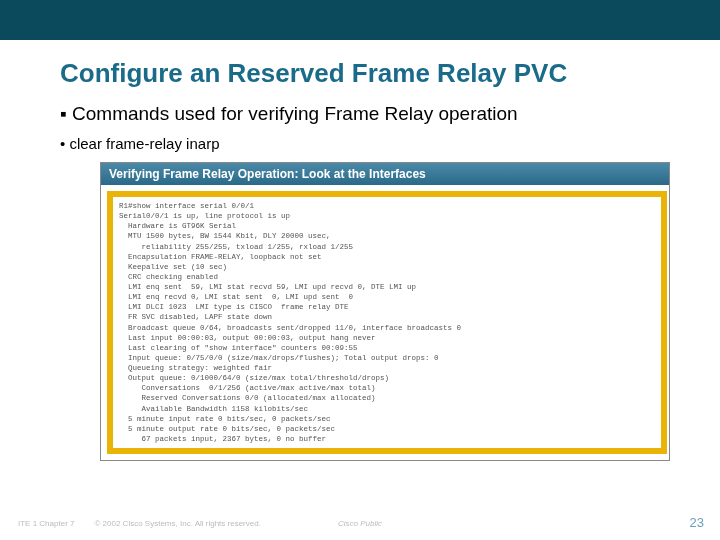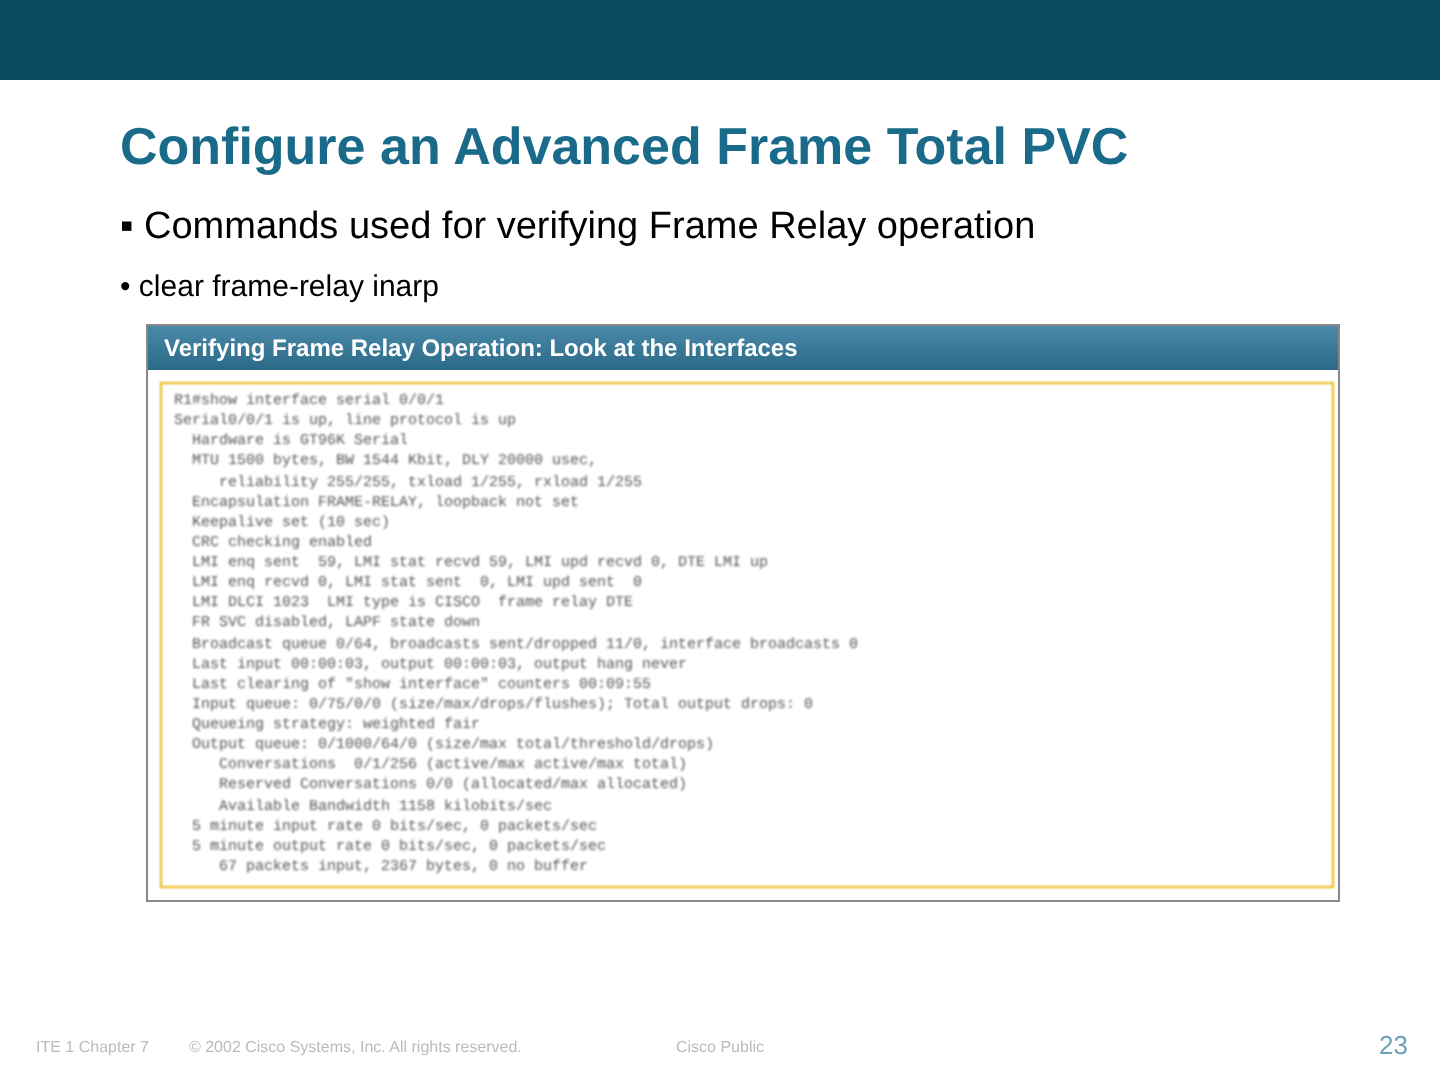--- a/index.html
+++ b/index.html
@@ -41,36 +41,36 @@
   .bullet2 {
     font-size: 15px;
     color: #000;
     margin: 0 0 8px 60px;
   }
   .bullet2::before {
     content: "• ";
     color: #000;
   }
   .screenshot-box {
-    margin: 10px 50px 0 73px;
+    margin: 10px 50px 0 100px;
     border: 1px solid #888;
     background: #fff;
   }
   .screenshot-title {
     background: linear-gradient(#4a8aa8, #2a6a88);
     color: #fff;
     font-size: 12px;
     font-weight: bold;
     padding: 4px 8px;
   }
   .screenshot-body {
     padding: 6px 2px 6px 6px;
   }
   .inner-box {
-    border: 1px solid #eab308;
+    border: 6px solid #eab308;
     background: #fff;
     padding: 4px 6px;
     color: #555;
     font-family: "Courier New", monospace;
     font-size: 7.5px;
     line-height: 1.35;
     white-space: pre;
     filter: blur(0.4px);
   }
   .footer {
@@ -78,37 +78,37 @@
     bottom: 12px;
     left: 18px;
     right: 18px;
     font-size: 8px;
     color: #bbb;
     display: flex;
     align-items: center;
   }
   .footer-left { flex: 0 0 auto; margin-right: 20px; }
   .footer-mid { flex: 0 0 auto; margin-right: auto; }
-  .footer-center { position:absolute; left:50%; transform:translateX(-50%); }
+  .footer-center { position:absolute; left:50%; transform:translateX(-50%);font-style:italic; }
   .page-num {
     position: absolute;
     right: 16px;
     bottom: 10px;
     color: #6aa0b8;
     font-size: 13px;
     margin-left: 36px;
   }
 </style>
 </head>
 <body>
 
 <div class="topbar"></div>
 
 <div class="slide">
-  <div class="title">Configure an Advanced Frame Total PVC</div>
+  <div class="title">Configure an Reserved Frame Relay PVC</div>
   <div class="bullet1">Commands used for verifying Frame Relay operation</div>
   <div class="bullet2">clear frame-relay inarp</div>
 
   <div class="screenshot-box">
     <div class="screenshot-title">Verifying Frame Relay Operation: Look at the Interfaces</div>
     <div class="screenshot-body">
       <div class="inner-box">R1#show interface serial 0/0/1
 Serial0/0/1 is up, line protocol is up
   Hardware is GT96K Serial
   MTU 1500 bytes, BW 1544 Kbit, DLY 20000 usec,

